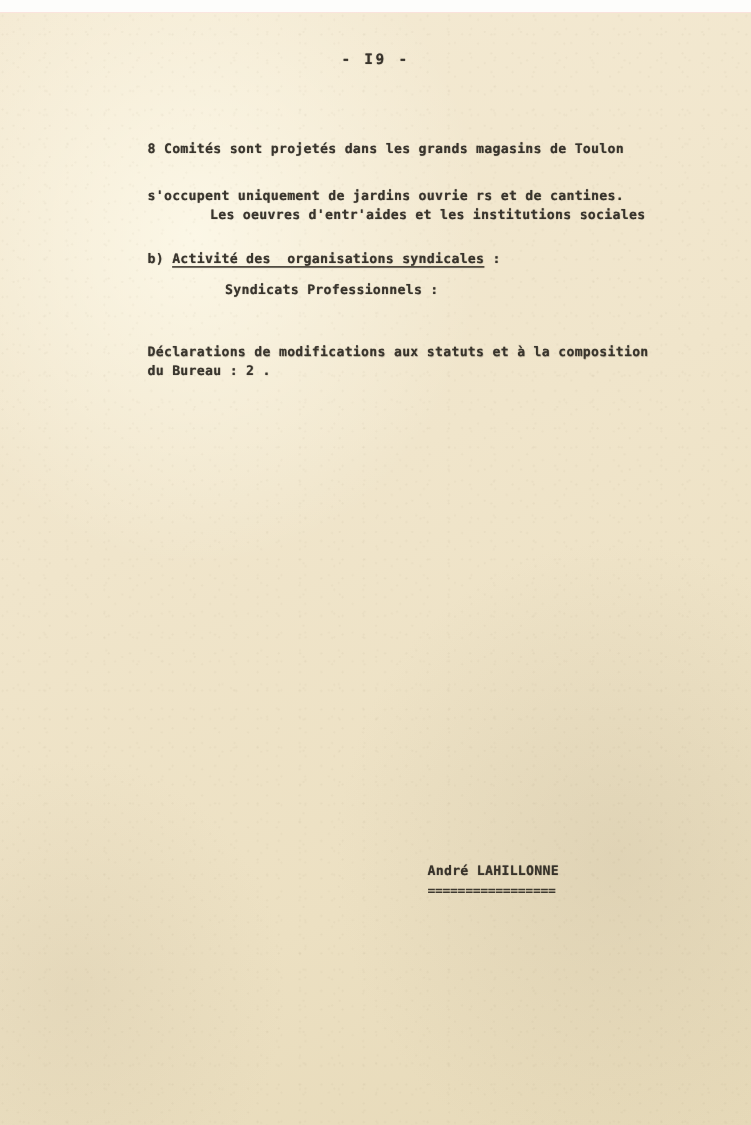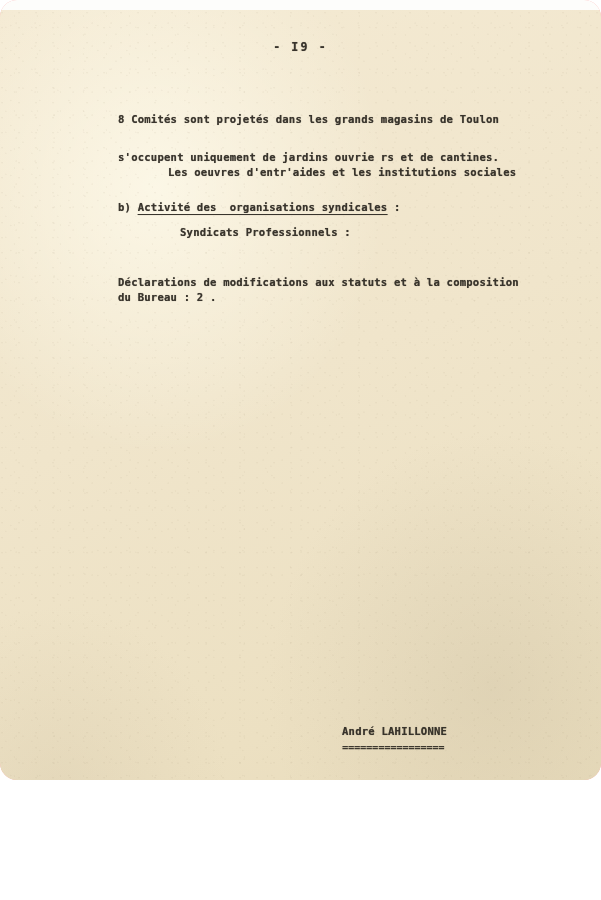--- a/index.html
+++ b/index.html
@@ -4,25 +4,24 @@
 <style>
   html, body {
     margin: 0;
     padding: 0;
     background: #ffffff;
   }
 
   .page {
     position: relative;
     width: 601px;
-    height: 780px;
+    height: 900px;
     overflow: hidden;
     background: #fca5a5;
     font-family: "DejaVu Sans Mono", "Liberation Mono", monospace;
-    border-radius: 17px;
   }
 
   
   .paper-base {
     position: absolute;
     left: 0;
     top: 10px;
     width: 601px;
     height: 890px;
     background:
@@ -116,21 +115,21 @@
 
   .underlined {
     text-decoration: underline;
     text-underline-offset: 2.5px;
     text-decoration-thickness: 1px;
   }
 
   .signature {
     position: absolute;
     left: 342px;
-    top: 724px;
+    top: 690px;
   }
 
   .sig-rule {
     margin-top: 2px;
     font-size: 10.5px;
     letter-spacing: -0.3px;
     color: #2b2720;
     white-space: pre;
     font-family: "DejaVu Sans Mono", "Liberation Mono", monospace;
     font-weight: 700;

